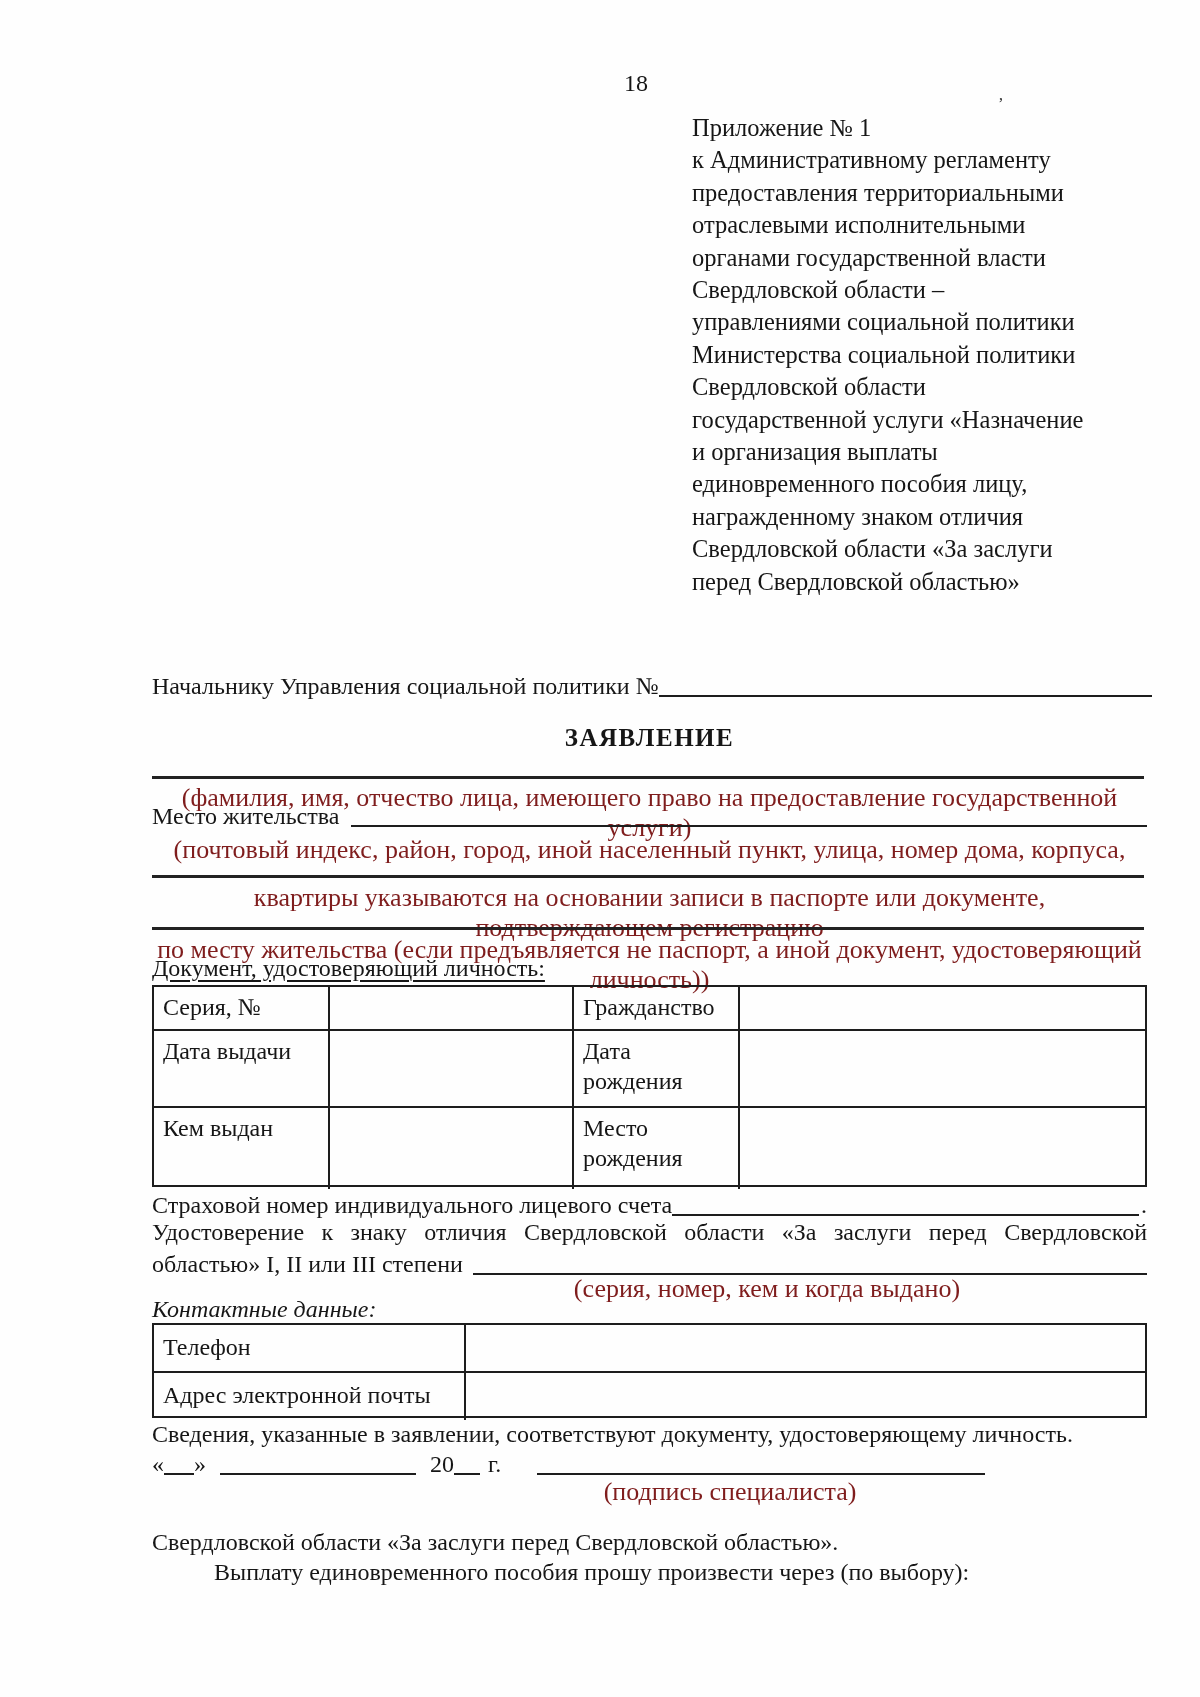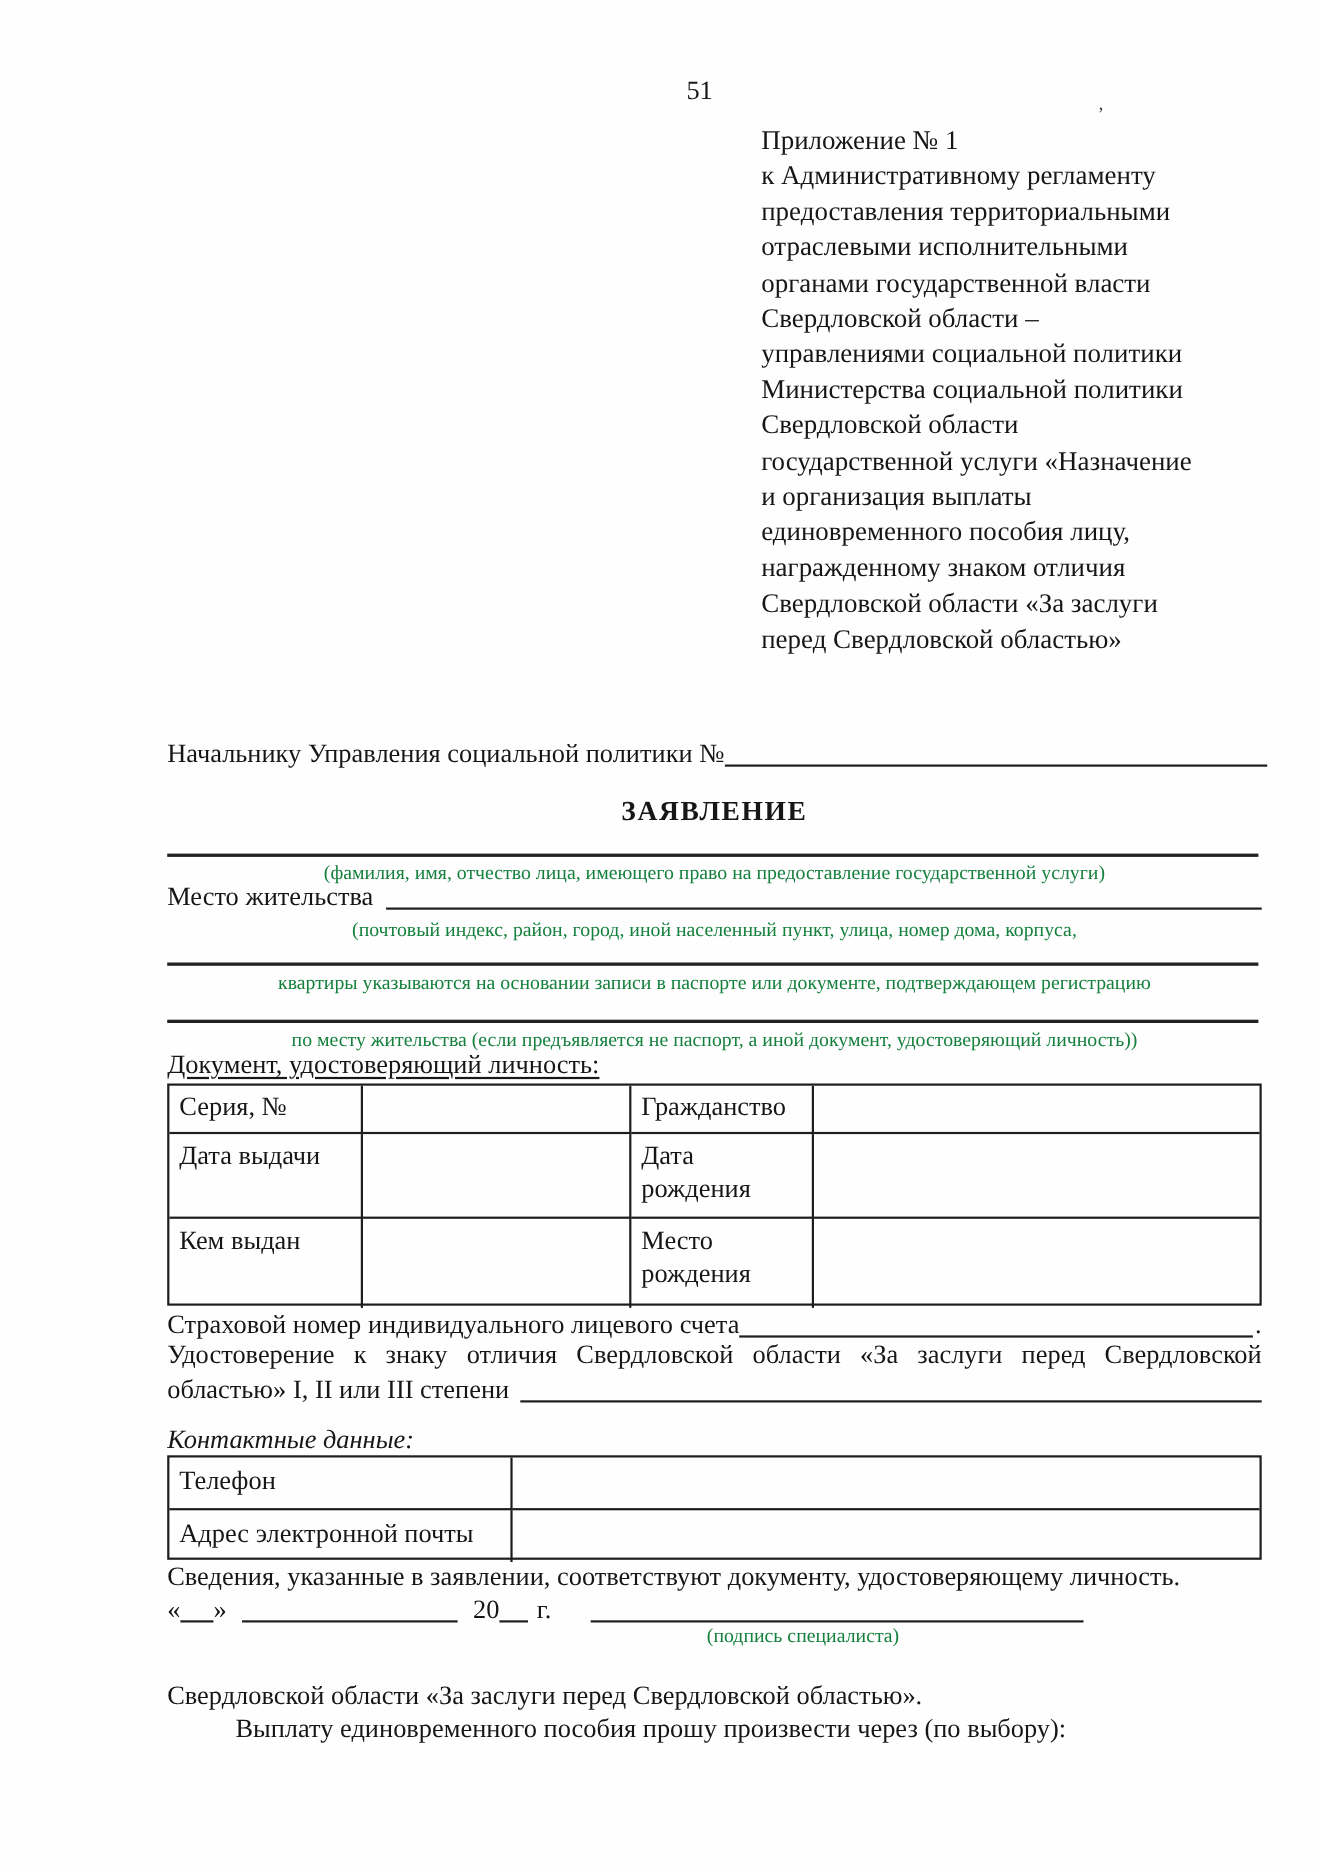--- a/index.html
+++ b/index.html
@@ -27,21 +27,21 @@
   .addressee{top:668px;left:152px;width:1000px;height:32px;}
   .addressee .label{white-space:nowrap;}
   .form-title{
     top:724px;left:152px;width:995px;
     text-align:center;font-weight:bold;font-size:25px;letter-spacing:1.5px;
   }
   .rule{left:152px;width:992px;height:3px;background:#222;}
   .rule-1{top:776px;}
   .rule-2{top:875px;}
   .rule-3{top:927px;}
-  .hint{font-size:18px;color:#15803d;}
+  .hint{font-size:26px;color:#7f1d1d;}
   .hint-center{left:152px;width:995px;text-align:center;}
   .fio-hint{top:783px;}
   .residence-row{top:802px;left:152px;width:995px;height:28px;}
   .residence-row .label{white-space:nowrap;margin-right:12px;}
   .residence-hint-1{top:835px;}
   .residence-hint-2{top:883px;}
   .residence-hint-3{top:935px;}
   .identity-label{top:955px;left:152px;text-decoration:underline;text-decoration-thickness:2px;text-underline-offset:4px;}
   .doc-table{
     top:985px;left:152px;width:995px;height:202px;
@@ -84,21 +84,21 @@
   .signature-hint{top:1477px;left:480px;width:500px;text-align:center;}
   .request-1{top:1499px;left:152px;width:995px;text-indent:62px;text-align:justify;text-align-last:justify;}
   .request-2{top:1529px;left:152px;width:995px;}
   .payment-line{top:1559px;left:152px;width:995px;text-indent:62px;}
 </style>
 </head>
 <body>
 
 <div class="page">
 
-  <div class="abs page-number">51</div>
+  <div class="abs page-number">18</div>
   <div class="abs scan-artifact">’</div>
 
   <div class="abs appendix">Приложение № 1
 к Административному регламенту
 предоставления территориальными
 отраслевыми исполнительными
 органами государственной власти
 Свердловской области –
 управлениями социальной политики
 Министерства социальной политики
@@ -155,20 +155,21 @@
     <span class="label">Страховой номер индивидуального лицевого счета</span>
     <span class="fill-line"></span>
     <span class="suffix">.</span>
   </div>
 
   <div class="abs cert-line-1">Удостоверение к знаку отличия Свердловской области «За заслуги перед Свердловской</div>
   <div class="abs content-row cert-line-2">
     <span class="label">областью» I, II или III степени</span>
     <span class="fill-line"></span>
   </div>
+  <div class="abs hint cert-hint">(серия, номер, кем и когда выдано)</div>
 
   <div class="abs contacts-label">Контактные данные:</div>
 
   <div class="abs contact-table">
     <div class="cell">Телефон</div>
     <div class="cell last-col"></div>
     <div class="cell last-row">Адрес электронной почты</div>
     <div class="cell last-col last-row"></div>
   </div>
 

